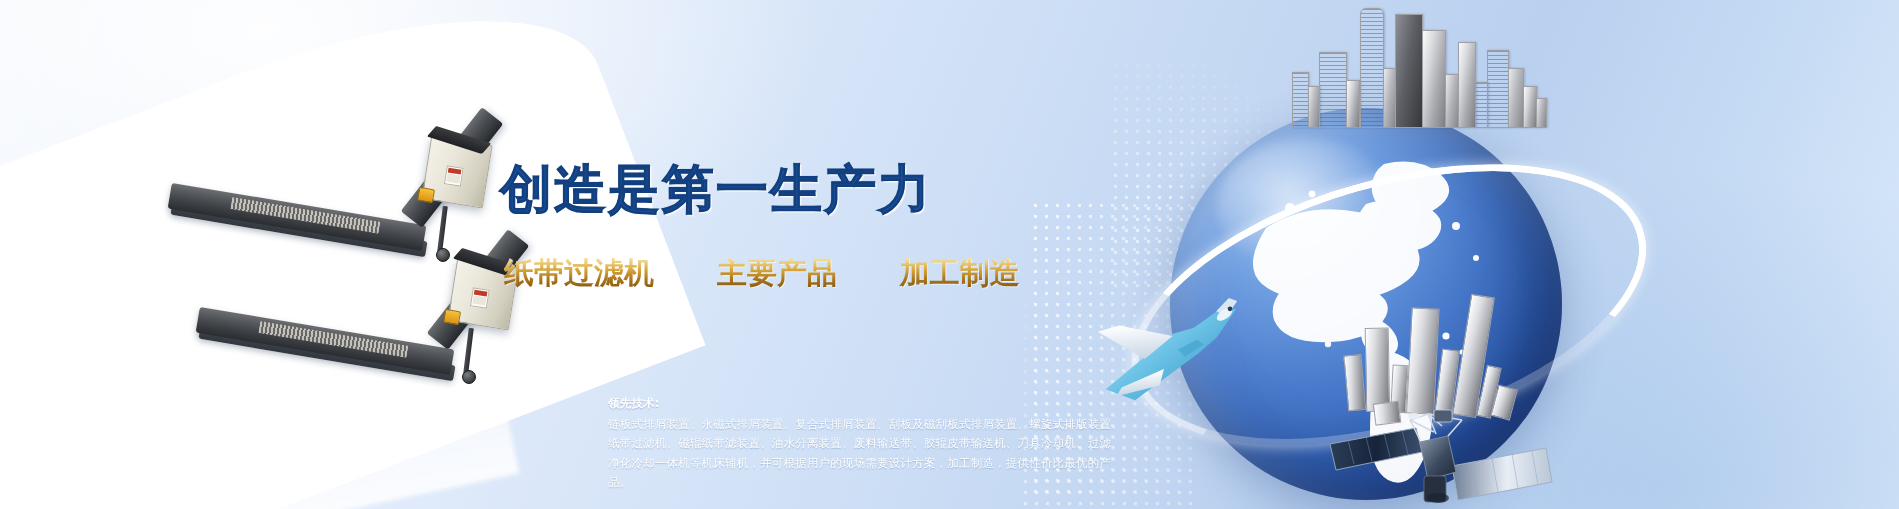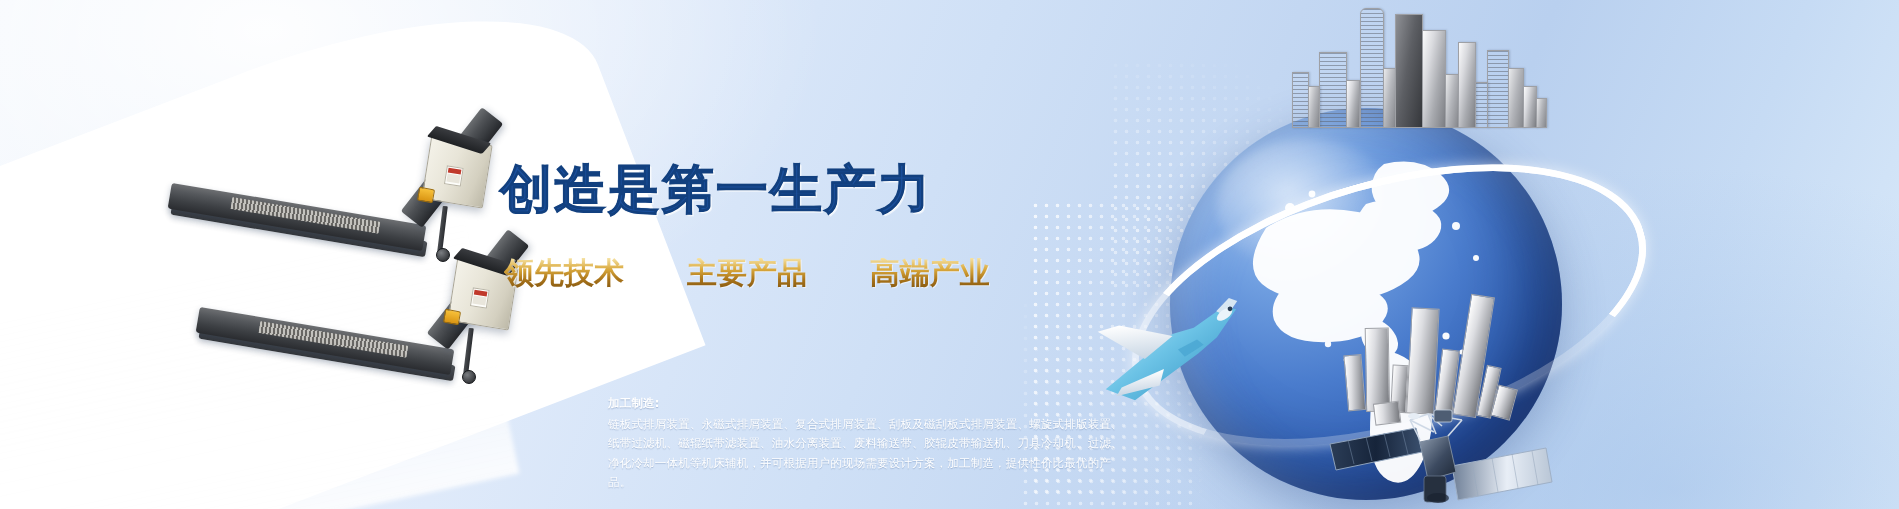--- a/index.html
+++ b/index.html
@@ -438,25 +438,25 @@
       <ellipse cx="90" cy="26" rx="6" ry="3" fill="#e6edf5"></ellipse>
       <rect x="110" y="20" width="18" height="12" rx="2" fill="#4e5d73" stroke="#c3cfdd" stroke-width=".8"></rect>
       <ellipse cx="114" cy="108" rx="11" ry="5" fill="#1a2230" opacity=".7"></ellipse>
     </svg>
   </div>
 
 
   <div class="headline2">创造是第一生产力</div>
 
   <div class="tagline">
-    <span>领先技术</span>
+    <span>纸带过滤机</span>
     <span class="tag-gap"></span>
     <span>主要产品</span>
     <span class="tag-gap"></span>
-    <span>高端产业</span>
+    <span>加工制造</span>
   </div>
 
   <div class="fineprint">
-    <span class="fp-title">加工制造:</span>
+    <span class="fp-title">领先技术:</span>
     <p>链板式排屑装置、永磁式排屑装置、复合式排屑装置、刮板及磁刮板式排屑装置、螺旋式排版装置、纸带过滤机、磁辊纸带滤装置、油水分离装置、废料输送带、胶辊皮带输送机、刀具冷却机、过滤、净化冷却一体机等机床辅机，并可根据用户的现场需要设计方案，加工制造，提供性价比最优的产品。</p>
   </div>
 
 </div>
 
 </body></html>

